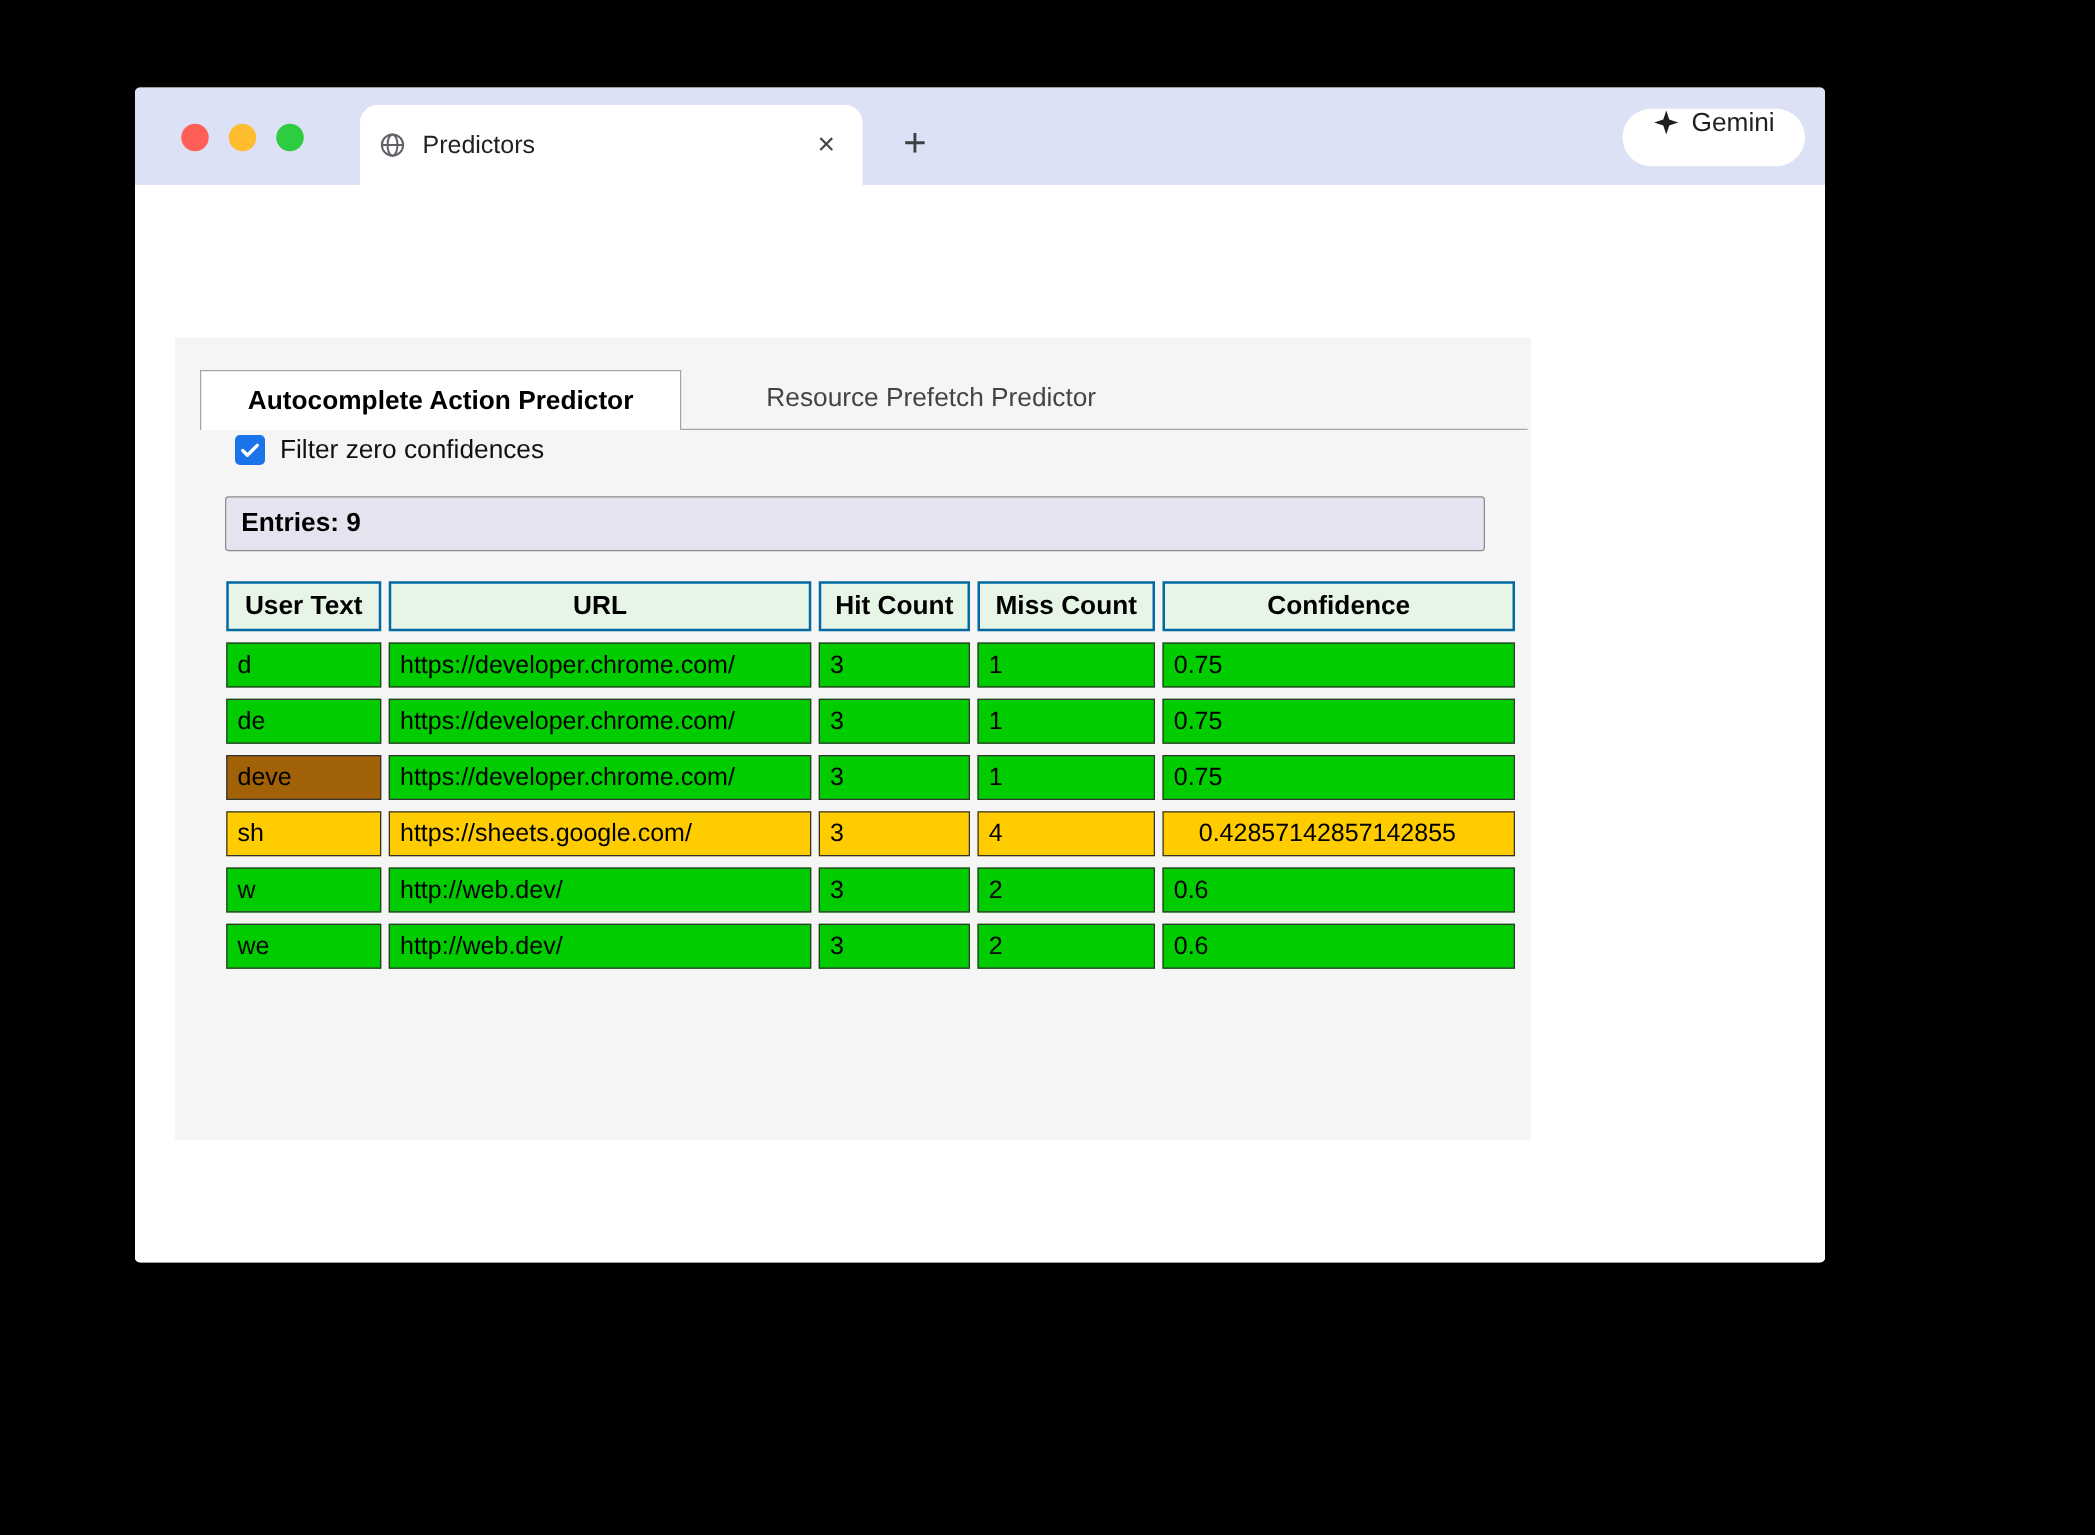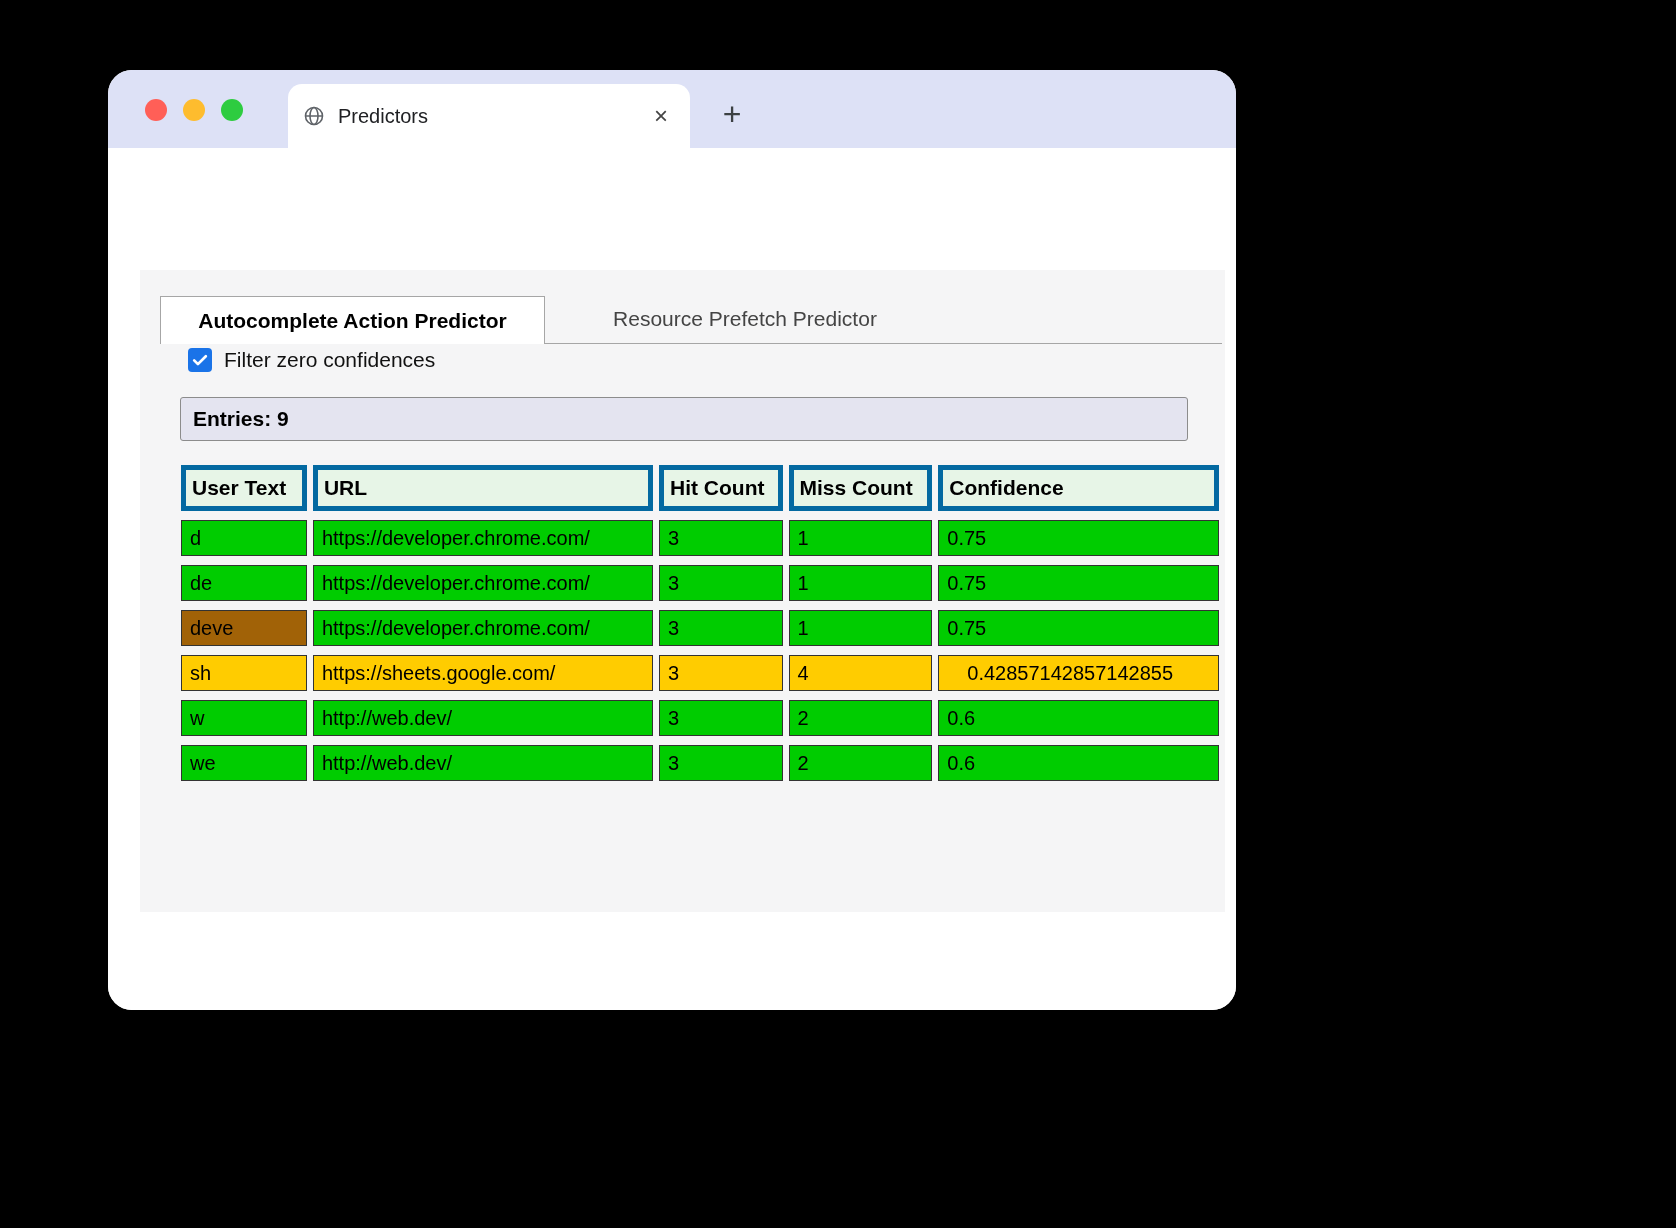--- a/index.html
+++ b/index.html
@@ -1,22 +1,22 @@
 <!DOCTYPE html>
 <html><head>
 <meta charset="utf-8">
 <style>
   html,body { margin:0; padding:0; }
   body {
     width:1676px; height:1228px; background:#000; overflow:hidden; position:relative;
     font-family:"Liberation Sans","DejaVu Sans",sans-serif; color:#202124;
   }
   .window {
-    position:absolute; left:108px; top:70px; width:1128px; height:940px;
-    border-radius:24px; overflow:hidden; background:#fff;
+    position:absolute; left:108px; top:70px; width:1352px; height:940px;
+    border-radius:4px; overflow:hidden; background:#fff;
   }
   
   .tabstrip { position:relative; height:78px; background:#dde1f6; }
   .traffic { position:absolute; top:29px; width:22px; height:22px; border-radius:50%; }
   .t-red { left:37px; background:#ff5f57; }
   .t-yellow { left:75px; background:#febc2e; }
   .t-green { left:113px; background:#2ecc40; }
   .btab {
     position:absolute; left:180px; top:14px; width:402px; height:64px;
     background:#fff; border-radius:14px 14px 0 0;
@@ -72,22 +72,22 @@
   .filter-row { position:absolute; left:48px; top:78px; display:flex; align-items:center; gap:12px; }
   .checkbox { width:24px; height:24px; background:#1a73e8; border-radius:4px; display:flex; align-items:center; justify-content:center; }
   .filter-label { font-size:21px; color:#111; }
   .entries {
     position:absolute; left:40px; top:127px; width:1008px; height:44px; background:#e4e4f0;
     border:1px solid #8c8c8c; border-radius:3px; box-sizing:border-box;
     display:flex; align-items:center; padding-left:12px; font-size:21px; font-weight:bold; color:#000;
   }
   table.pred { position:absolute; left:35px; top:186px; border-collapse:separate; border-spacing:6px 9px; }
   table.pred th {
-    background:#e7f5e7; border:5px solid #0369a1; height:36px; font-size:21px; font-weight:bold; color:#000;
-    text-align:left; padding:0 6px; box-sizing:content-box;
+    background:#e7f5e7; border:2px solid #0369a1; height:36px; font-size:21px; font-weight:bold; color:#000;
+    text-align:center; padding:0 6px; box-sizing:content-box;
   }
   table.pred td {
     border:1px solid #333; height:34px; font-size:20px; color:#000; text-align:left; padding:0 8px;
   }
   table.pred th:nth-child(1), table.pred td:nth-child(1) { width:106px; }
   table.pred th:nth-child(2), table.pred td:nth-child(2) { width:320px; }
   table.pred th:nth-child(3), table.pred td:nth-child(3) { width:103px; }
   table.pred th:nth-child(4), table.pred td:nth-child(4) { width:124px; }
   table.pred th:nth-child(5), table.pred td:nth-child(5) { width:244px;margin-top:45px; }
   svg { display:block; }

